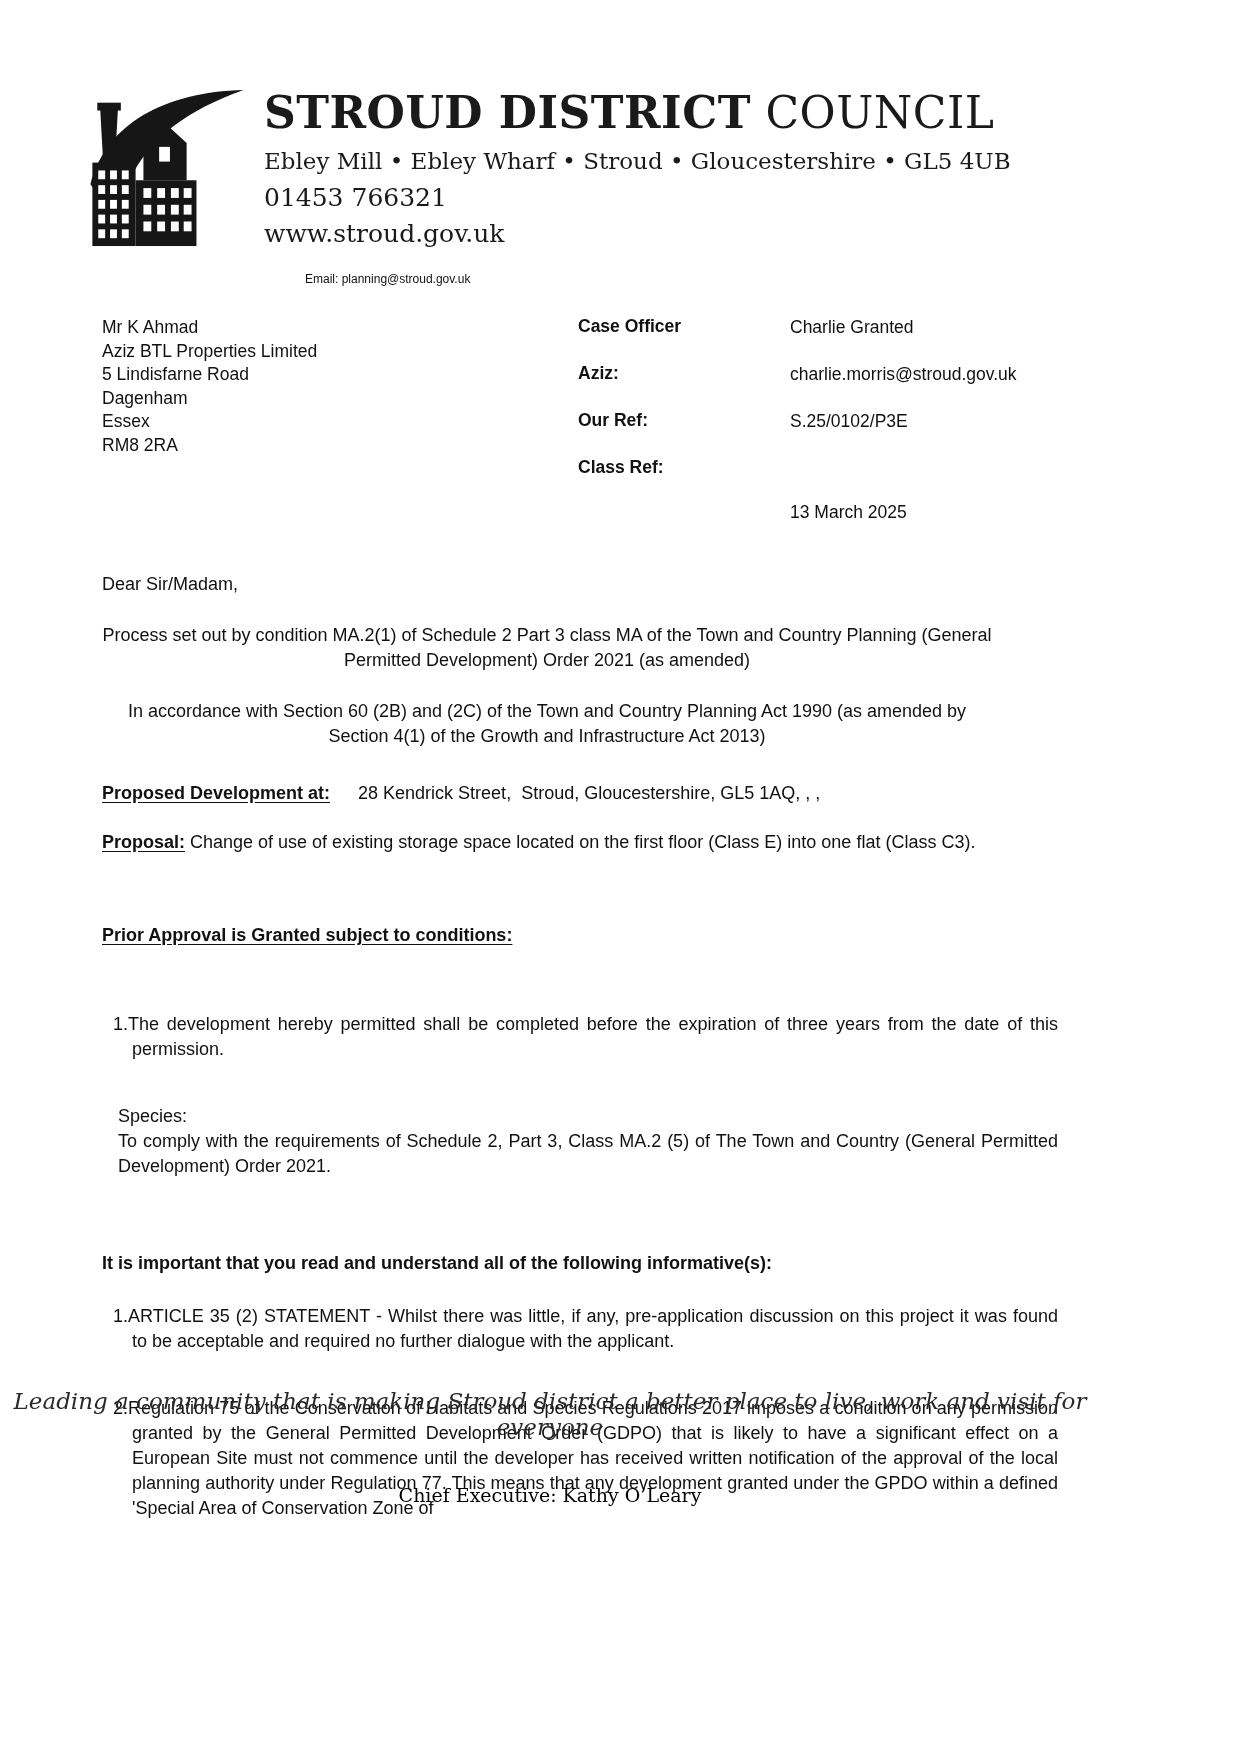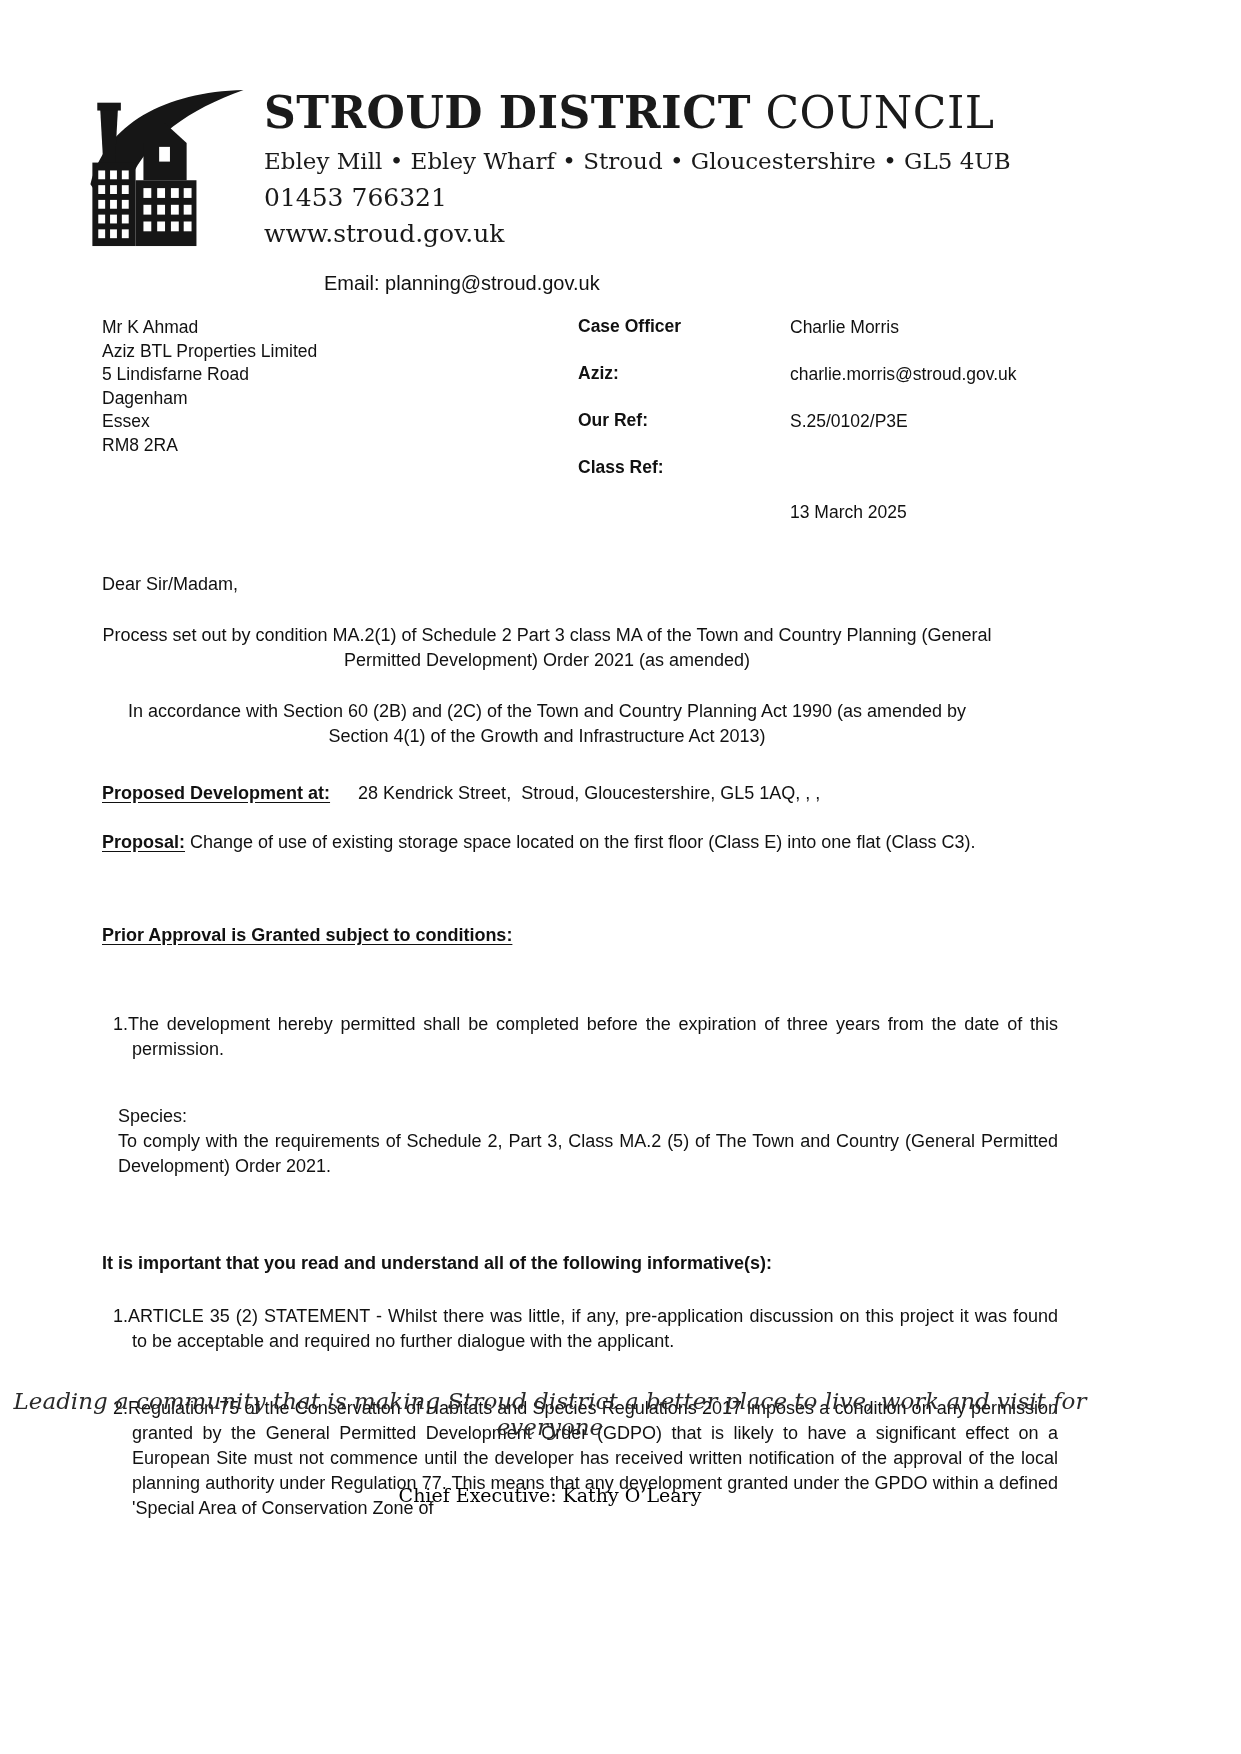--- a/index.html
+++ b/index.html
@@ -15,21 +15,21 @@
 
   
   .header { position: absolute; top: 86px; left: 88px; display: flex; gap: 18px; align-items: flex-end; }
   .logo-box { width: 158px; height: 162px; flex-shrink: 0; }
   .header-text { font-family: "DejaVu Serif", serif; color: #1a1a1a; }
   .org-name { font-size: 44px; font-weight: bold; letter-spacing: 0.5px; white-space: nowrap; line-height: 1.05; }
   .org-name .light { font-weight: normal; }
   .addr-line { font-size: 23px; margin-top: 12px; white-space: nowrap; }
   .phone-line { font-size: 25px; margin-top: 9px; }
   .web-line { font-size: 25px; margin-top: 7px; }
-  .email-line { position: absolute; top: 272px; left: 324px; font-size: 20px; }
+  .email-line { position: absolute; top: 272px; left: 305px; font-size: 12px; }
 
   
   .recipient { position: absolute; top: 316px; left: 102px; font-size: 17.5px; line-height: 23.5px; }
   .meta { position: absolute; top: 316px; left: 578px; width: 470px; font-size: 17.5px; }
   .meta-row { display: flex; margin-bottom: 24px; }
   .meta-label { width: 212px; font-weight: bold; flex-shrink: 0; }
   .meta-value { width: 232px; word-break: break-all; line-height: 23px; }
   .date-line { margin-left: 212px; margin-top: 24px; font-size: 17.5px; }
 
   
@@ -115,21 +115,21 @@
     <div>Aziz BTL Properties Limited</div>
     <div>5 Lindisfarne Road</div>
     <div>Dagenham</div>
     <div>Essex</div>
     <div>RM8 2RA</div>
   </div>
 
   <div class="meta">
     <div class="meta-row">
       <div class="meta-label">Case Officer</div>
-      <div class="meta-value">Charlie Morris</div>
+      <div class="meta-value">Charlie Granted</div>
     </div>
     <div class="meta-row">
       <div class="meta-label">Aziz:</div>
       <div class="meta-value">charlie.morris@stroud.gov.uk</div>
     </div>
     <div class="meta-row">
       <div class="meta-label">Our Ref:</div>
       <div class="meta-value">S.25/0102/P3E</div>
     </div>
     <div class="meta-row">

